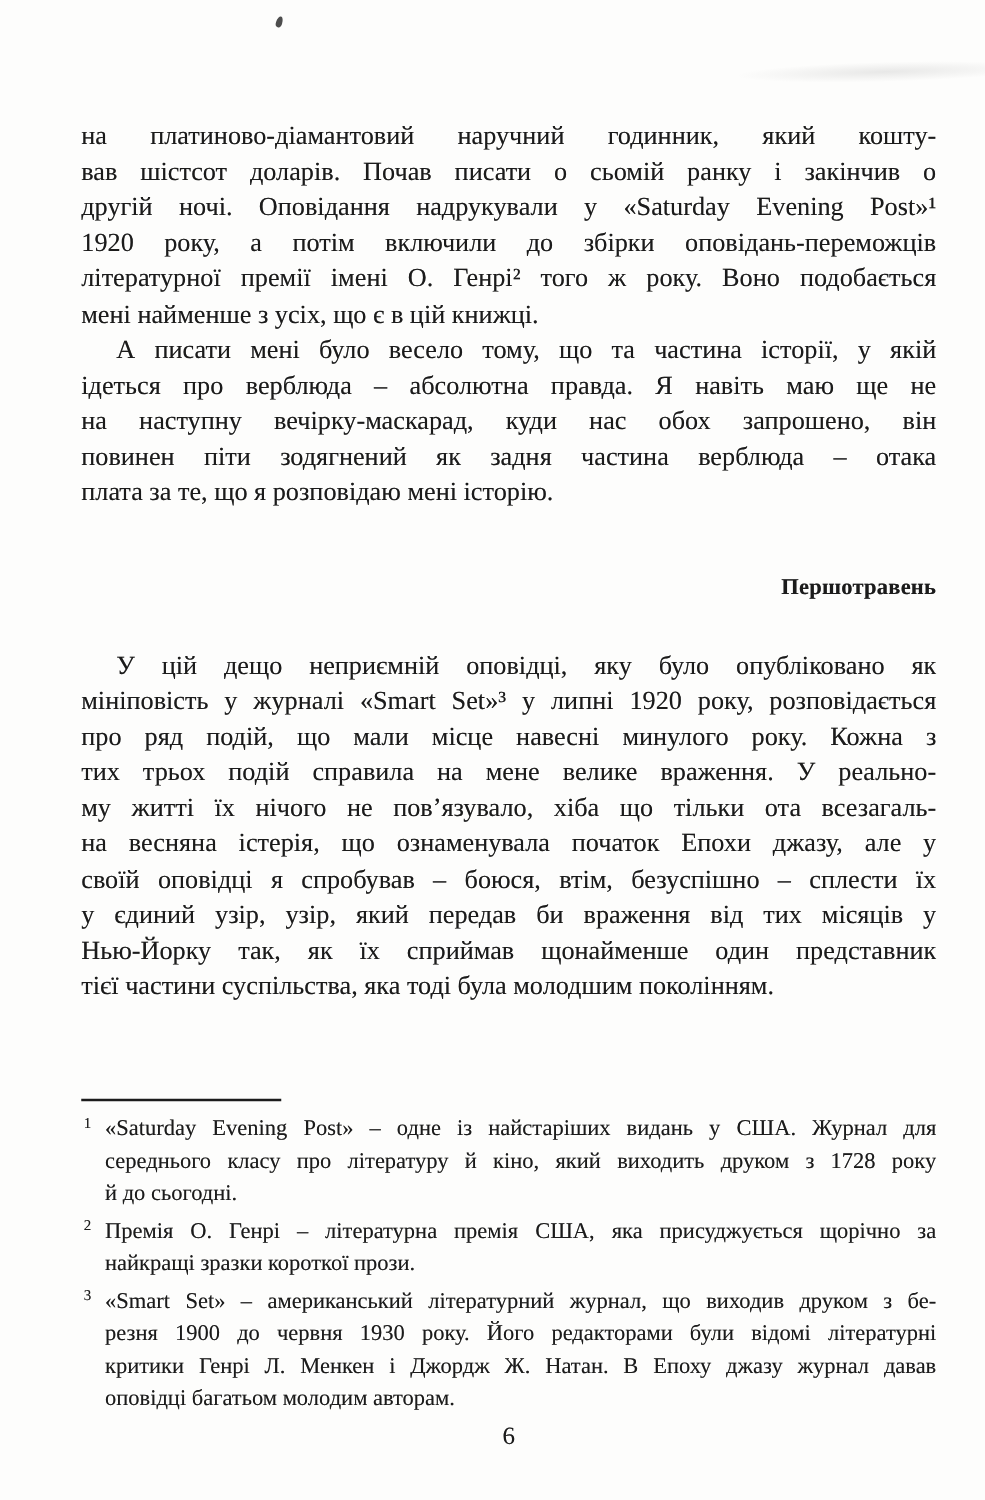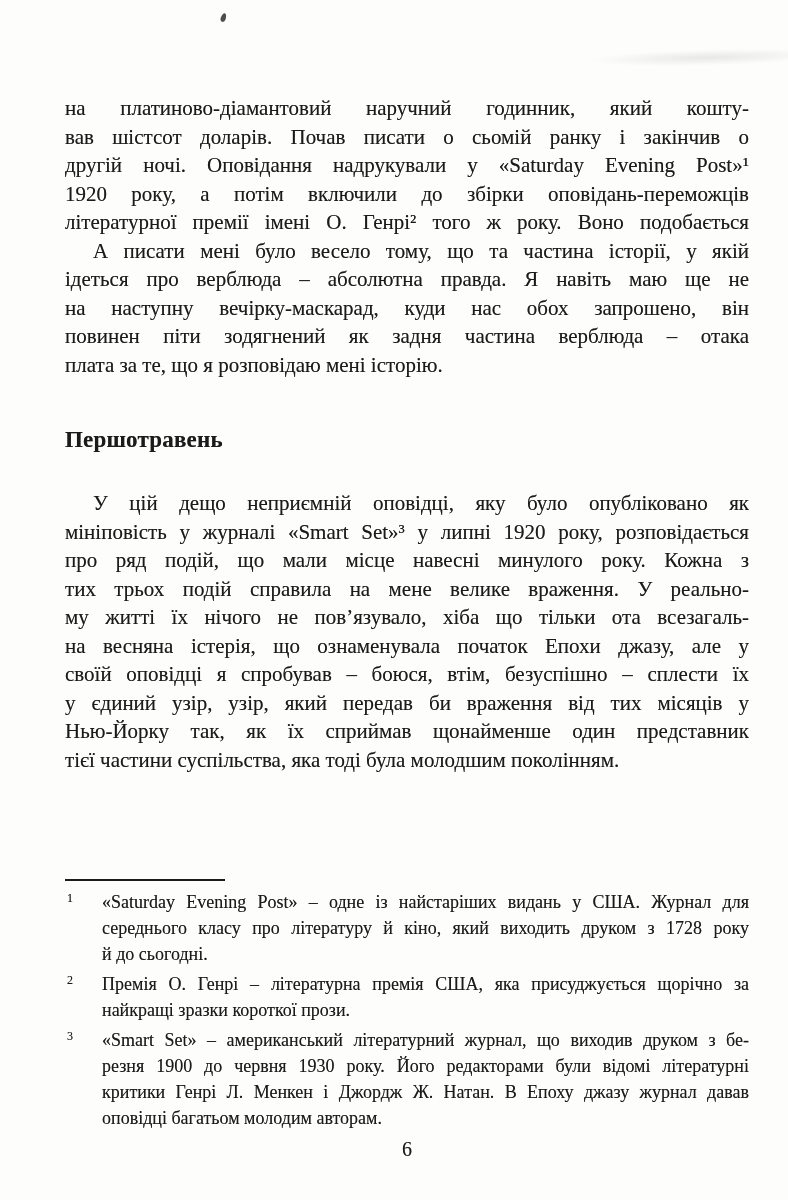--- a/index.html
+++ b/index.html
@@ -43,22 +43,22 @@
     text-align-last: justify;
     text-shadow: 0 0 .5px rgba(0,0,0,.45);
     white-space: normal;
   }
   .line.end { text-align-last: left; }
   .line.indent { text-indent: 28px; }
   .section-heading {
     margin-top: 46px;
     margin-bottom: 34px;
     height: 30px; line-height: 30px;
-    text-align: left;
-    font-size: 23px;
+    text-align: right;
+    font-size: 18px;
     font-weight: 700;
     letter-spacing: .2px;
     text-shadow: 0 0 .5px rgba(0,0,0,.5);
   }
   
   .footnote-sep {
     position: absolute; left: 65px; top: 879px;
     width: 160px; height: 2px;
     background: #1c1c1c;
   }
@@ -76,21 +76,20 @@
     text-shadow: 0 0 .5px rgba(0,0,0,.45);
   }
   .fline {
     font-size: 18px;
     line-height: 26px;
     height: 26px;
     overflow: hidden;
     text-align: justify;
     text-align-last: justify;
     text-shadow: 0 0 .5px rgba(0,0,0,.45);
-    margin-left: 18px;
   }
   .fline.end { text-align-last: left; }
   
   .page-number {
     position: absolute; left: 65px; top: 1138px; width: 684px;
     text-align: center;
     font-size: 20px;
     text-shadow: 0 0 .5px rgba(0,0,0,.4);
   }
 </style>
@@ -101,20 +100,21 @@
   <div class="speck"></div>
   <div class="smudge"></div>
 
   <div class="text-block">
       <div class="paragraph">
         <div class="line">на платиново-діамантовий наручний годинник, який кошту-</div>
         <div class="line">вав шістсот доларів. Почав писати о сьомій ранку і закінчив о</div>
         <div class="line">другій ночі. Оповідання надрукували у «Saturday Evening Post»¹</div>
         <div class="line">1920 року, а потім включили до збірки оповідань-переможців</div>
         <div class="line">літературної премії імені О. Генрі² того ж року. Воно подобається</div>
+        <div class="line end">мені найменше з усіх, що є в цій книжці.</div>
       </div>
       <div class="paragraph">
         <div class="line indent">А писати мені було весело тому, що та частина історії, у якій</div>
         <div class="line">ідеться про верблюда – абсолютна правда. Я навіть маю ще не</div>
         <div class="line">на наступну вечірку-маскарад, куди нас обох запрошено, він</div>
         <div class="line">повинен піти зодягнений як задня частина верблюда – отака</div>
         <div class="line end">плата за те, що я розповідаю мені історію.</div>
       </div>
       <div class="section-heading">Першотравень</div>
       <div class="paragraph">

